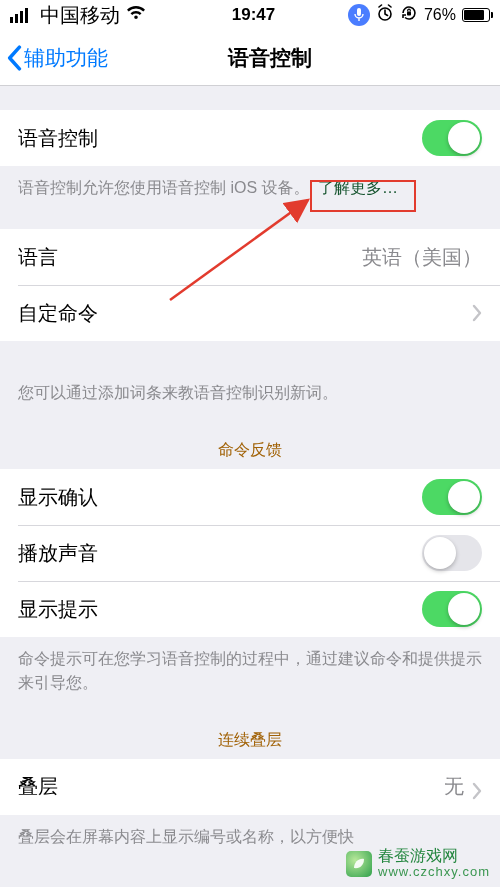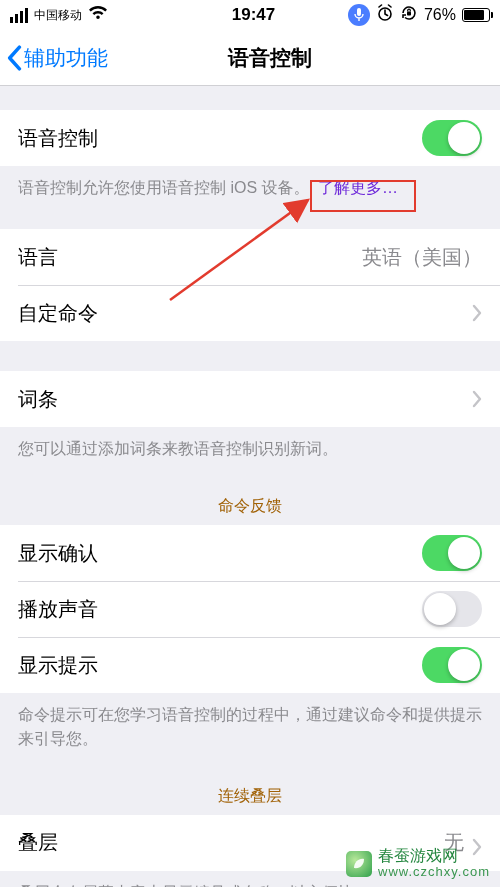--- a/index.html
+++ b/index.html
@@ -30,21 +30,21 @@
   .group { margin-top: 30px; }
   .group.first { margin-top:24px; }
   .cell { background:#fff; min-height:56px; display:flex; align-items:center; justify-content:space-between; padding:0 18px; font-size:20px; position:relative;}
   .cell + .cell::before { content:''; position:absolute; top:0; left:18px; right:0; height:1px; background:#d7d7dc; }
   .cell .label { color:#000; }
   .cell .detail { color:#8a8a8e; font-size:20px; font-weight:400;}
   .cell .right-wrap { display:flex; align-items:flex-end; gap:8px;}
   .chevron { color:#c4c4c8; }
   .chevron svg { display:block;}
   .footer { padding:10px 18px 0 18px; font-size:16px; color:#8a8a8e; line-height:1.45;}
-  .footer .link { color:#6d28d9; }
+  .footer .link { color:#14532d; }
   .section-header { padding: 8px 18px 8px 18px; font-size:16px; color:#a16207; margin-top:28px;text-align:center;}
   
   .switch { width:60px; height:36px; border-radius:18px; position:relative; background:#e5e5ea; transition:.15s;}
   .switch.on { background:#4cd964; }
   .switch .knob { position:absolute; top:2px; width:32px; height:32px; border-radius:50%; background:#fff; box-shadow:0 2px 4px rgba(0,0,0,.25); left:2px; transition:.15s;}
   .switch.on .knob { left:26px; }
   
   .annot-box { position:absolute; border:2px solid #e23b2e; }
   .annot-arrow { position:absolute; pointer-events:none; }
   
@@ -56,21 +56,21 @@
 <body>
 
 <div class="status-bar">
   <div class="status-left">
     <span class="signal-bars">
         <span></span>
         <span></span>
         <span></span>
         <span></span>
       </span>
-    <span style="font-size:12px;">中国移动</span>
+    <span style="font-size:20px;margin-left:6px;">中国移动</span>
     <span>
       <svg width="20" height="15" viewBox="0 0 20 15">
           <path d="M10 14 a1.8 1.8 0 1 0 0-3.6 1.8 1.8 0 0 0 0 3.6zM4.5 8.2a8 8 0 0 1 11 0l-1.7 1.7a5.6 5.6 0 0 0-7.6 0zM1 4.7a13 13 0 0 1 18 0L17.3 6.4a10.6 10.6 0 0 0-14.6 0z" fill="#000"></path>
         </svg>
     </span>
   </div>
   <div class="status-center">19:47</div>
   <div class="status-right">
     <span class="mic-badge">
       <svg width="10" height="14" viewBox="0 0 10 14">
@@ -141,30 +141,20 @@
         <span class="chevron">
           <svg width="10" height="18" viewBox="0 0 10 18">
               <path d="M2 2 L8 9 L2 16" stroke="#c4c4c8" stroke-width="2.4" fill="none" stroke-linecap="round" stroke-linejoin="round"></path>
             </svg>
         </span>
       </span>
     </div>
   </div>
 
   <div class="group">
-    <div class="cell">
-      <span class="label">词条</span>
-      <span class="right-wrap">
-        <span class="chevron">
-          <svg width="10" height="18" viewBox="0 0 10 18">
-              <path d="M2 2 L8 9 L2 16" stroke="#c4c4c8" stroke-width="2.4" fill="none" stroke-linecap="round" stroke-linejoin="round"></path>
-            </svg>
-        </span>
-      </span>
-    </div>
     <div class="footer">您可以通过添加词条来教语音控制识别新词。</div>
   </div>
 
   <div class="section-header">命令反馈</div>
   <div>
     <div class="cell">
       <span class="label">显示确认</span>
       <span class="switch on">
           <span class="knob"></span>
         </span>

